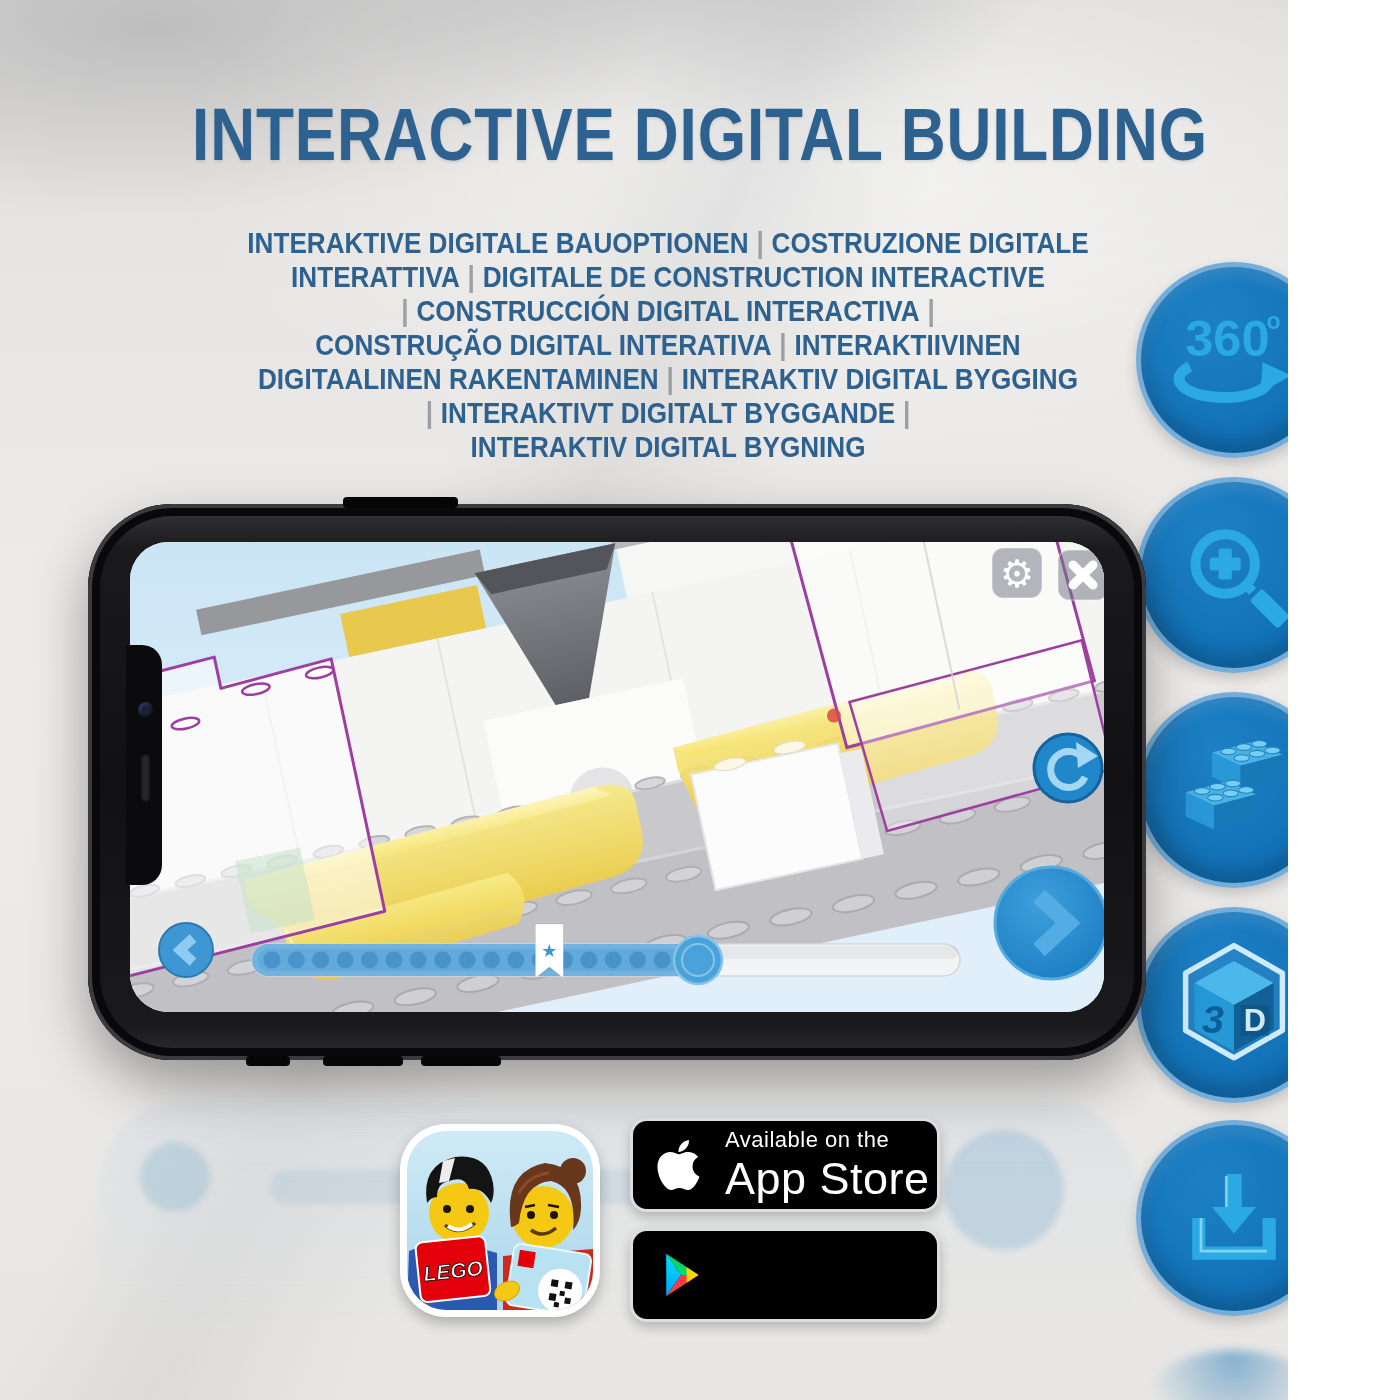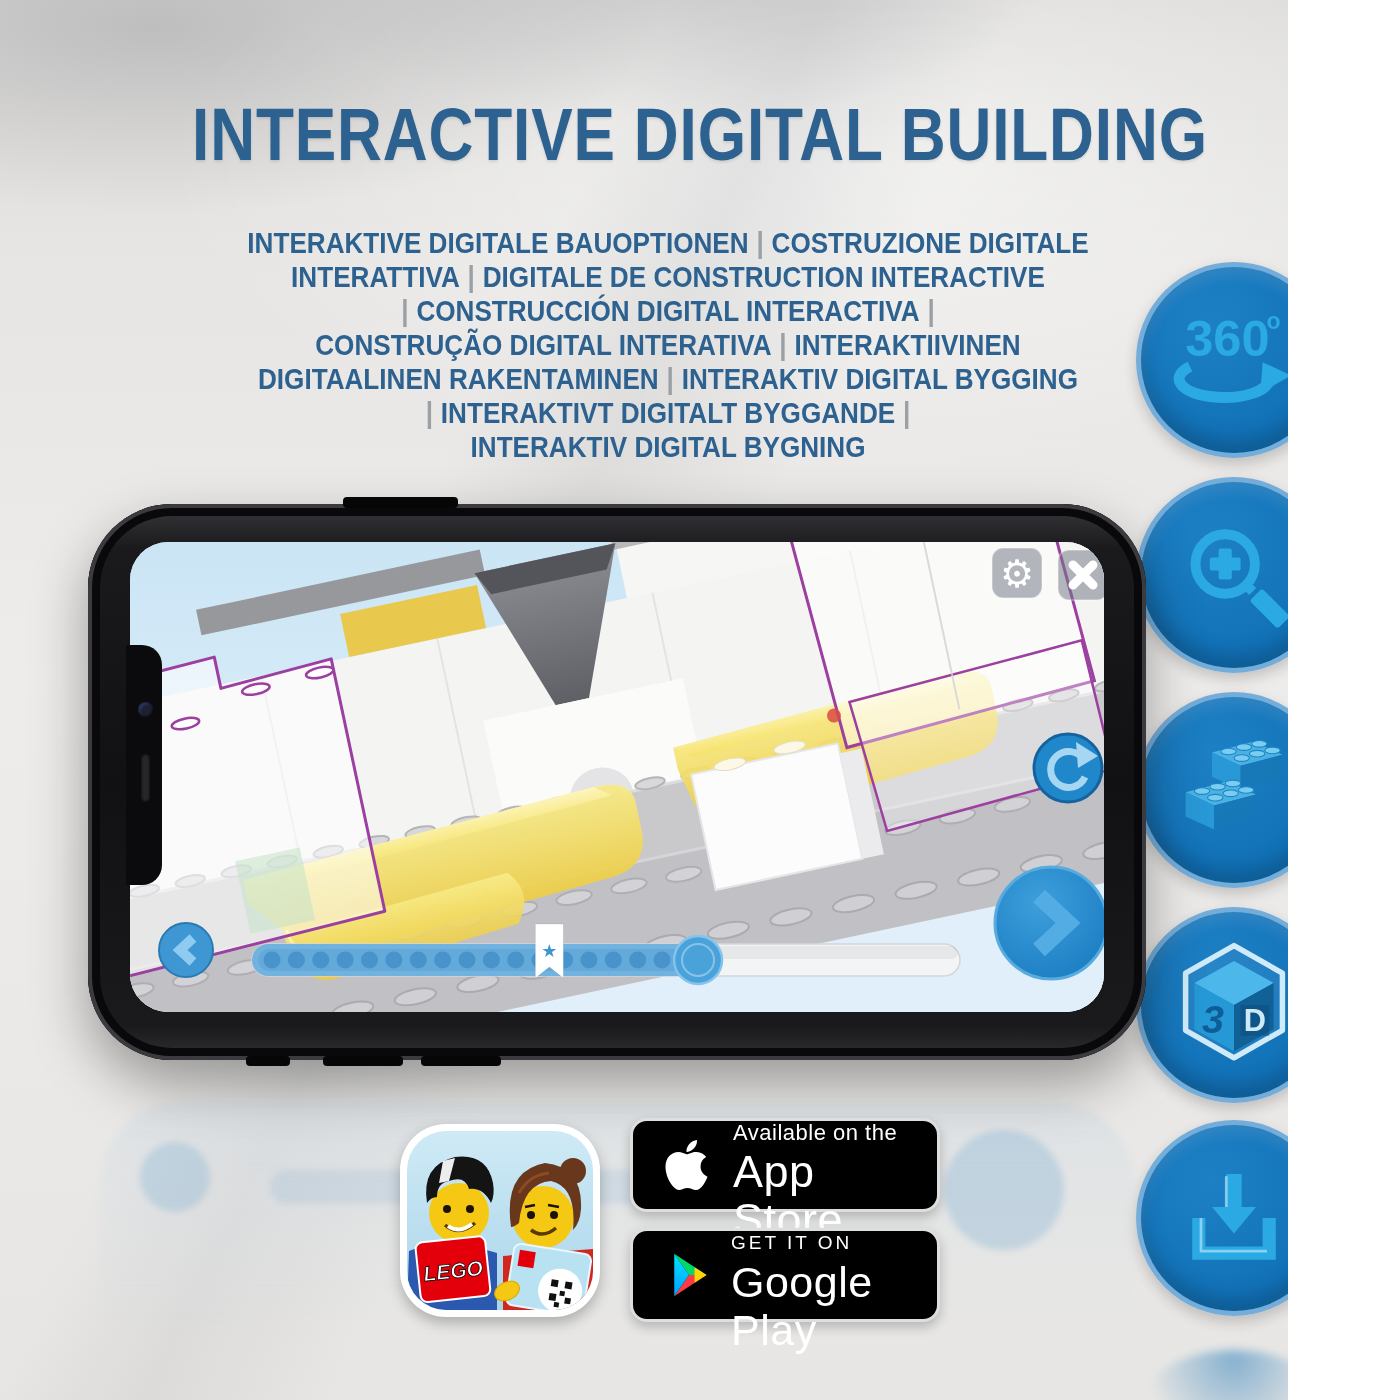--- a/index.html
+++ b/index.html
@@ -52,21 +52,21 @@
   .refl-bar{position:absolute;left:170px;top:68px;width:540px;height:34px;border-radius:17px;background:rgba(120,170,212,.32)}
   .refl-c1{position:absolute;left:40px;top:40px;width:70px;height:70px;border-radius:50%;background:rgba(50,140,200,.30)}
   .refl-c2{position:absolute;right:70px;top:28px;width:120px;height:120px;border-radius:50%;background:rgba(40,130,195,.30)}
   .refl-circle-col{position:absolute;left:1146px;top:1350px;width:176px;height:100px;border-radius:50%;
     background:radial-gradient(circle at 50% 10%, rgba(18,113,183,.45), rgba(18,113,183,0) 70%);filter:blur(4px)}
   
   .app-icon{position:absolute;left:400px;top:1124px;width:200px;height:193px;background:#fff;border-radius:46px;
     padding:7px;box-shadow:0 6px 14px rgba(0,0,0,.25);z-index:3;display:block}
   .app-icon-inner{width:100%;height:100%;border-radius:39px;overflow:hidden}
   .badge{position:absolute;left:630px;width:310px;height:94px;background:#000;border-radius:17px;
-    border:3px solid #dedede;display:flex;padding-left:32px;
+    border:3px solid #dedede;display:flex;align-items:center;padding-left:24px;
     box-shadow:0 5px 12px rgba(0,0,0,.22);color:#fff;z-index:3;text-decoration:none}
   .badge-appstore{top:1118px}
   .badge-gplay{top:1228px}
   .badge-logo{flex:0 0 auto;margin-right:18px;display:flex;align-items:center}
   .badge-top{font-size:22px;line-height:24px;letter-spacing:.5px}
   .badge-main{font-size:45px;line-height:48px;letter-spacing:.5px;margin-top:3px}
   .badge-gplay .badge-top{font-size:19px;letter-spacing:3px}
   .badge-gplay .badge-main{font-size:43px}
 </style>
 </head>
@@ -456,18 +456,14 @@
             <stop offset="0" stop-color="#00a0ff"></stop>
               <stop offset="1" stop-color="#00e3ff"></stop>
           </linearGradient>
         </defs>
         <polygon points="10,3 45,26 26,26" fill="#00d96a"></polygon>
         <polygon points="10,49 45,26 26,26" fill="#ff3a44"></polygon>
         <polygon points="32,17.5 45,26 32,34.5" fill="#ffd500"></polygon>
         <polygon points="10,3 10,49 26,26" fill="url(#gpc)"></polygon>
       </svg>
     </span>
-    <span class="badge-text">
-      <div class="badge-top">GET IT ON</div>
-      <div class="badge-main">Google Play</div>
-    </span>
   </a>
 </div>
 
 </body></html>

